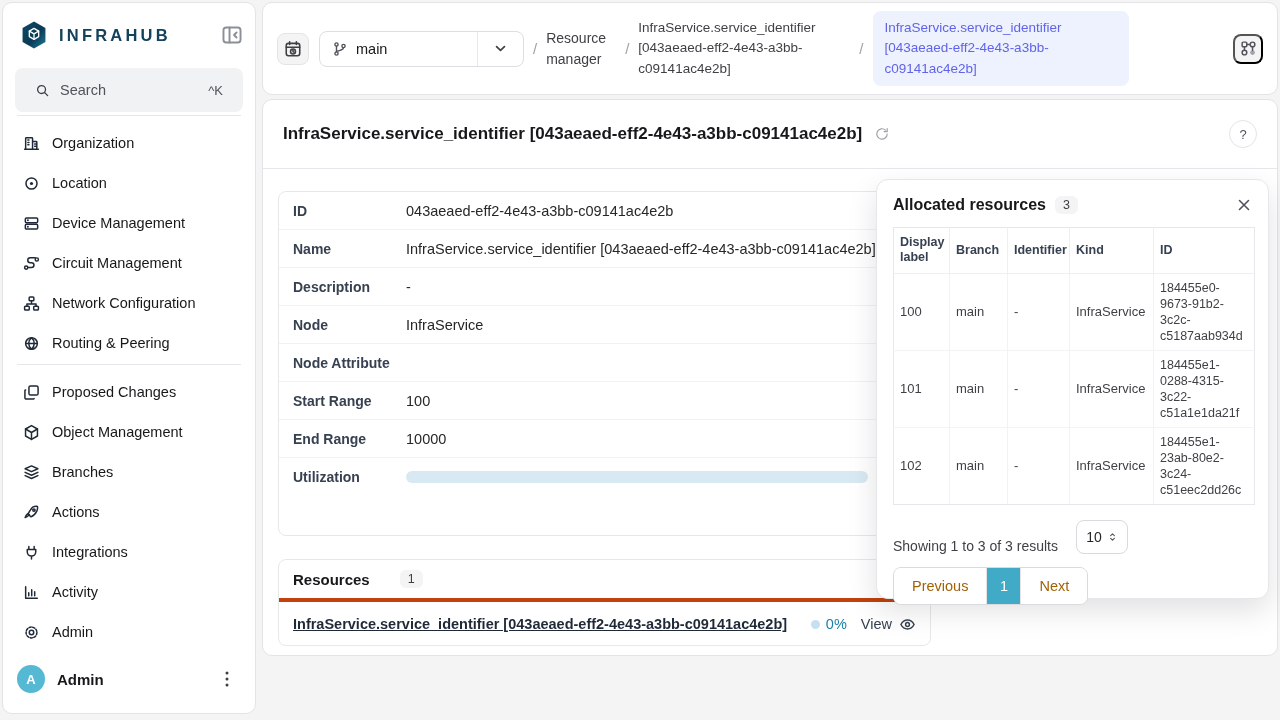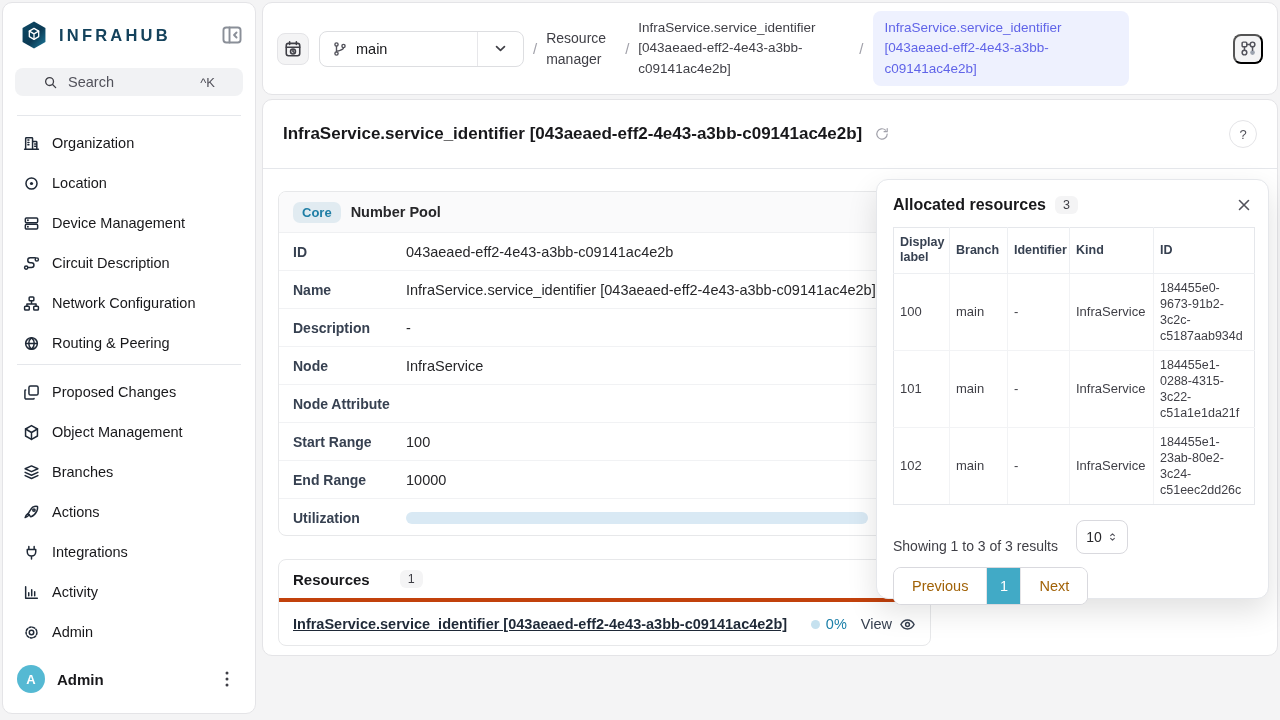--- a/index.html
+++ b/index.html
@@ -13,22 +13,22 @@
   .icon { display:inline-flex; align-items:center; justify-content:center; flex:0 0 auto; }
   .icon svg { width:100%; height:100%; fill:none; stroke:currentColor; stroke-width:1.4; stroke-linecap:round; stroke-linejoin:round; }
 
   
   .sidebar { position:absolute; left:2px; top:2px; width:254px; height:712px;
     background:#fff; border:1px solid #E4E4E7; border-radius:10px; }
   .logo-row { position:absolute; top:15px; left:16px; right:12px; height:34px; display:flex; align-items:center; }
   .logo-hex { width:30px; height:32px; }
   .logo-text { margin-left:10px; font-size:16.5px; font-weight:800; letter-spacing:3.2px; color:#14425C; }
   .collapse-btn { margin-left:auto; width:22px; height:22px; color:#8A8F98; cursor:pointer; }
-  .search-box { position:absolute; top:65px; left:12px; right:12px; height:28px; background:#F1F2F4;
-    border-radius:8px; display:flex; align-items:center; padding:0 28px; color:#52525B; }
+  .search-box { position:absolute; top:65px; left:12px; right:12px; height:44px; background:#F1F2F4;
+    border-radius:8px; display:flex; align-items:center; padding:0 20px; color:#52525B; }
   .search-box .icon { width:15px; height:15px; color:#3F3F46; }
   .search-text { margin-left:10px; font-size:14.5px; }
   .search-kbd { margin-left:auto; font-size:13px; color:#52525B; }
   .sb-divider { position:absolute; left:14px; right:14px; border-top:1px solid #E5E7EB; }
   .nav-scroll { position:absolute; top:120px; left:12px; right:10px; height:238px; overflow:hidden; }
   .nav-group2 { position:absolute; top:369px; left:12px; right:10px; }
   .nav-item { height:40px; display:flex; align-items:center; padding:0 8px; border-radius:8px; cursor:pointer; }
   .nav-item .icon { width:17px; height:17px; color:#1F2937; }
   .nav-label { margin-left:12px; font-size:14.5px; color:#18181B; }
   .user-row { position:absolute; bottom:12px; left:14px; right:10px; height:44px; display:flex; align-items:center; }
@@ -194,21 +194,21 @@
         <span class="nav-label">Device Management</span>
       </div>
       <div class="nav-item">
         <span class="icon">
           <svg viewBox="0 0 16 16">
             <circle cx="3" cy="11.8" r="1.5"></circle>
             <circle cx="13" cy="4.2" r="1.5"></circle>
             <path d="M4.5 11.8H8a2.3 2.3 0 0 0 0-4.6H6.8a2.3 2.3 0 0 1 0-4.6h4.7"></path>
           </svg>
         </span>
-        <span class="nav-label">Circuit Description</span>
+        <span class="nav-label">Circuit Management</span>
       </div>
       <div class="nav-item">
         <span class="icon">
           <svg viewBox="0 0 16 16">
             <rect x="5.8" y="1.8" width="4.4" height="3.6" rx=".8"></rect>
             <rect x="1.5" y="10.6" width="4.4" height="3.6" rx=".8"></rect>
             <rect x="10.1" y="10.6" width="4.4" height="3.6" rx=".8"></rect>
             <path d="M8 5.4v3M3.7 10.6V8.4h8.6v2.2"></path>
           </svg>
         </span>
@@ -355,24 +355,20 @@
     <span class="icon refresh-btn">
       <svg viewBox="0 0 16 16">
           <path d="M13.2 8A5.2 5.2 0 1 1 11.5 4.1M13.2 2.6v3.1h-3.1" stroke-width="1.2"></path>
         </svg>
     </span>
     <button class="help-btn">?</button>
   </div>
   <div class="content">
 
     <section class="pool-card">
-      <div class="pool-header">
-        <span class="core-badge">Core</span>
-        <span class="pool-title">Number Pool</span>
-      </div>
       <div id="pool-rows">
           <div class="field-row">
             <span class="field-label">ID</span>
             <span class="field-value">043aeaed-eff2-4e43-a3bb-c09141ac4e2b</span>
           </div>
           <div class="field-row">
             <span class="field-label">Name</span>
             <span class="field-value">InfraService.service_identifier [043aeaed-eff2-4e43-a3bb-c09141ac4e2b]</span>
           </div>
           <div class="field-row">

